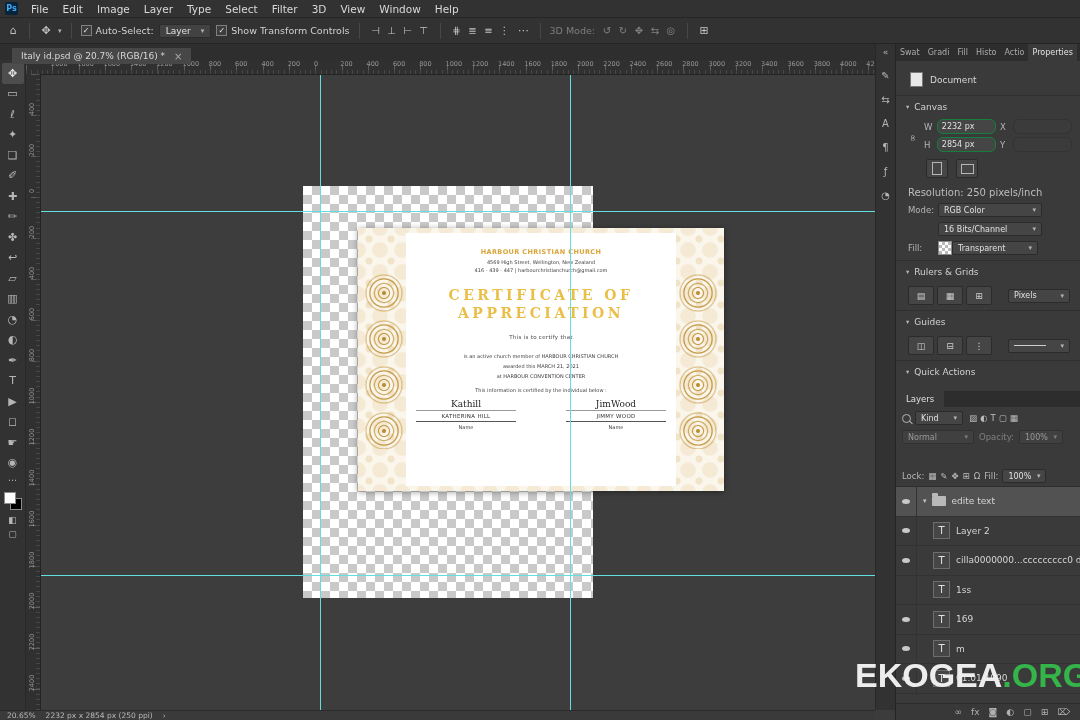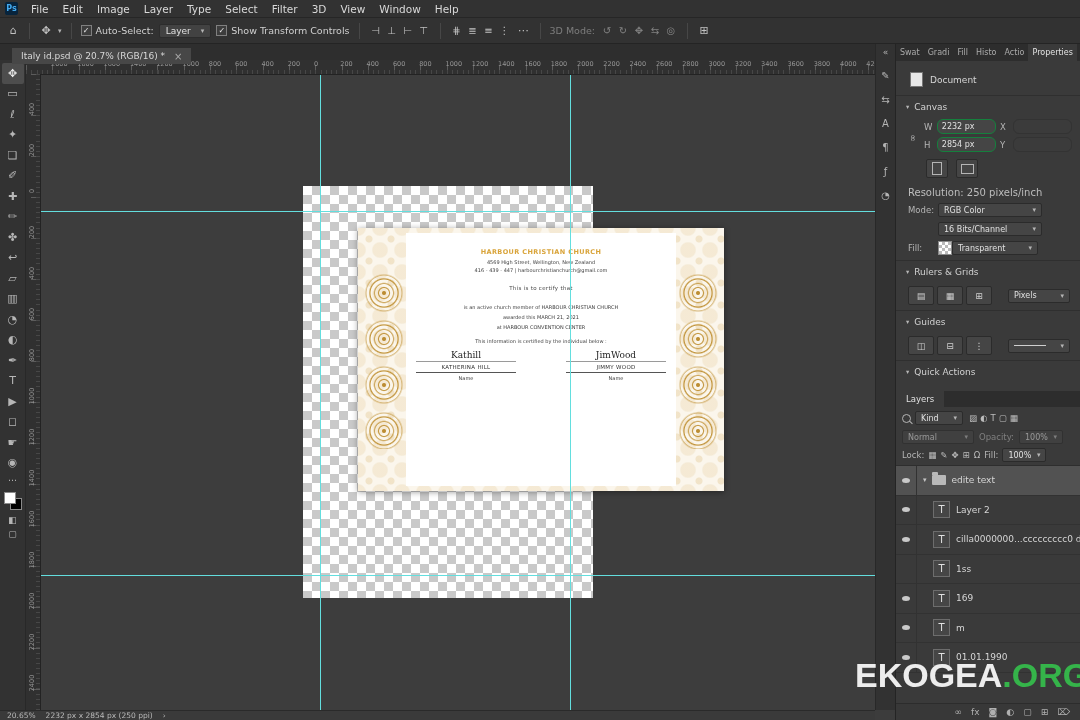--- a/index.html
+++ b/index.html
@@ -159,21 +159,21 @@
   .layers-panel{flex:1;display:flex;flex-direction:column;overflow:hidden;font-size:8.5px;color:#c2c2c2;}
   .kind-row{display:flex;align-items:center;gap:4px;padding:4px 6px 3px;}
   .icon-mag{width:7px;height:7px;border:1px solid #b5b5b5;border-radius:50%;position:relative;flex-shrink:0;}
   .icon-mag::after{content:"";position:absolute;width:4px;height:1px;background:#b5b5b5;transform:rotate(45deg);right:-3px;bottom:-1px;}
   .dd-kind{width:48px;}
   .kind-icons{display:flex;gap:3px;margin-left:2px;}
   .kind-icon{font-size:8.5px;color:#bdbdbd;}
   .blend-row{display:flex;align-items:center;gap:5px;padding:2px 6px 2px;}
   .dd-blend{width:72px;}
   .dd-sm{width:44px;}
-  .lock-row{display:flex;align-items:center;gap:4px;padding:2px 6px 3px;border-bottom:1px solid #2e2e2e;}
+  .lock-row{display:flex;align-items:center;gap:4px;padding:2px 6px 3px;border-bottom:1px solid #2e2e2e;margin-top:21px;}
   .lock-icons{display:flex;gap:4px;}
   .lock-icon{font-size:8.5px;color:#bdbdbd;}
   .layer-list{flex:1;overflow:hidden;}
   .layer-row{height:28.5px;display:flex;align-items:center;border-bottom:1px solid #323232;}
   .layer-row.selected{background:#525252;}
   .eye-cell{width:20px;height:100%;display:flex;align-items:center;justify-content:center;border-right:1px solid #323232;flex-shrink:0;}
   .eye{width:8px;height:5px;background:#c9c9c9;border-radius:50%;}
   .thumb-cell{margin:0 6px 0 6px;display:flex;align-items:center;gap:4px;flex-shrink:0;}
   .layer-row.child .thumb-cell{margin-left:16px;}
   .t-thumb{width:17px;height:17px;background:#464646;border:1px solid #6d6d6d;color:#e2e2e2;font-size:10px;
@@ -360,20 +360,24 @@
   </div>
 
   <div class="canvas">
     <div class="doc checker"></div>
 
     <div class="certificate">
       <div class="cert-inner">
         <div class="cert-church">HARBOUR CHRISTIAN CHURCH</div>
         <div class="cert-address">4569 High Street, Wellington, New Zealand</div>
         <div class="cert-address">416 - 439 - 447 | harbourchristianchurch@gmail.com</div>
+        <div class="cert-title">
+          <span>CERTIFICATE OF</span><br>
+          <span>APPRECIATION</span>
+        </div>
         <div class="cert-certify">This is to certify that</div>
         <div class="cert-body">
           <div>is an active church member of HARBOUR CHRISTIAN CHURCH</div>
           <div>awarded this MARCH 21, 2021</div>
           <div>at HARBOUR CONVENTION CENTER</div>
         </div>
         <div class="cert-note">This information is certified by the individual below :</div>
         <div class="sig-row">
           <div class="sig">
             <div class="sig-script">Kathill</div>

